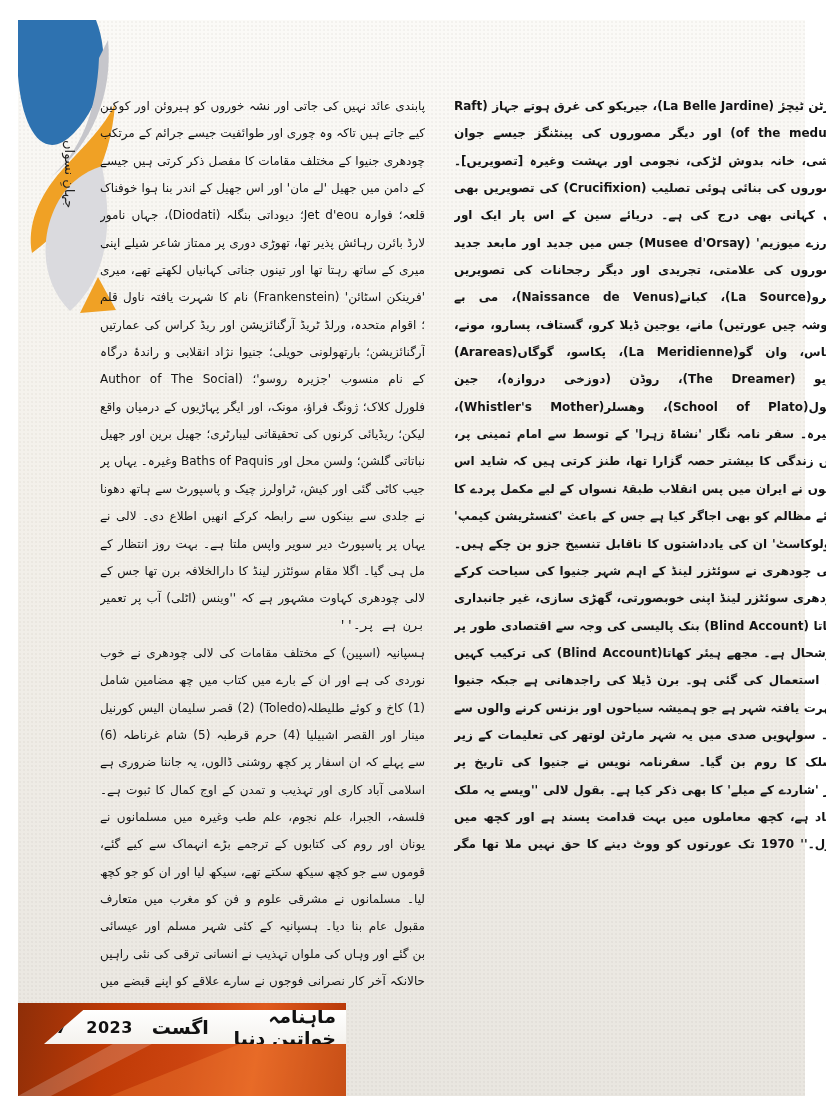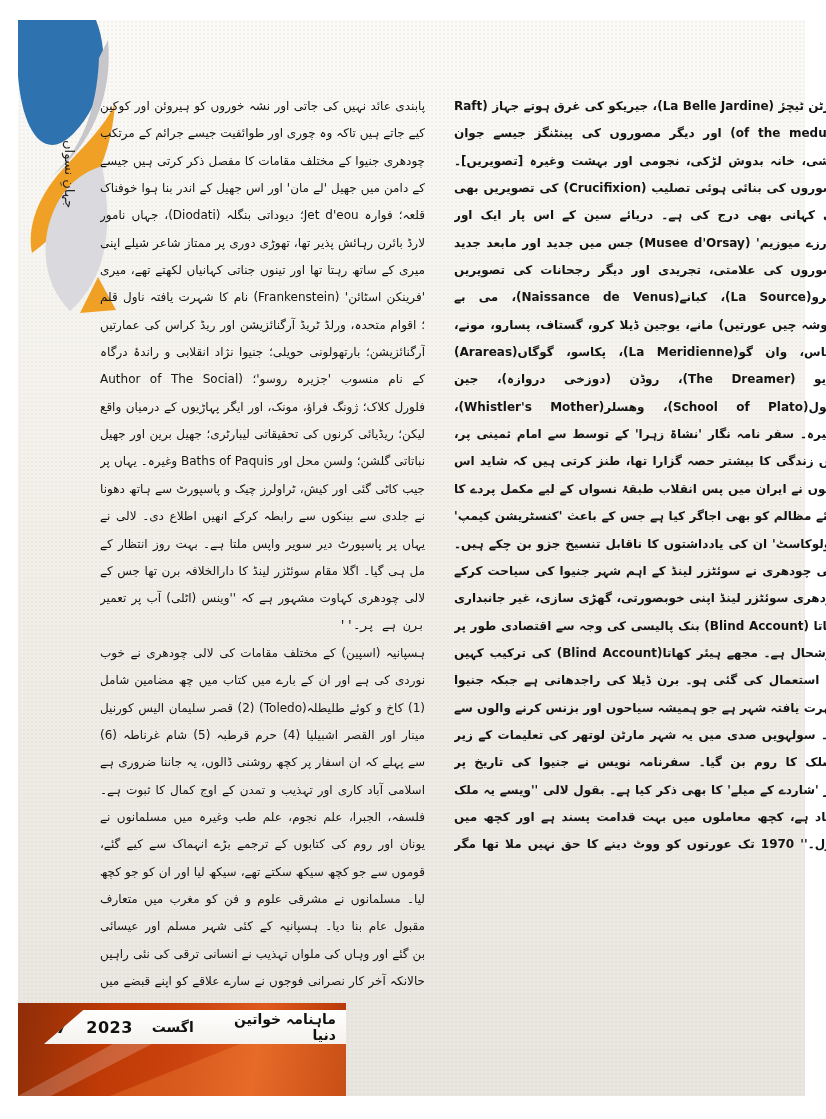--- a/index.html
+++ b/index.html
@@ -50,21 +50,21 @@
     clip-path:polygon(0 100%,30% 42%,42% 42%,10% 100%);
     background:rgba(255,255,255,0.20);
   }
   .fstrip{
     position:absolute;left:26px;right:0;top:7px;height:34px;
     background:linear-gradient(180deg,#ffffff 0%,#f4f2ee 100%);
     clip-path:polygon(13% 0,100% 0,100% 100%,0 100%);
     display:flex;flex-direction:row;align-items:center;
     direction:rtl;gap:19px;padding-right:10px;box-sizing:border-box;
   }
-  .fstrip .ur{font-size:14px;font-weight:bold;color:#111;}
+  .fstrip .ur{font-size:19px;font-weight:bold;color:#111;}
   .fstrip .num{font-size:16px;font-weight:bold;color:#111;letter-spacing:0.5px;}
 </style>
 </head>
 <body>
 
 <div class="page">
 
   <div class="content-bg"></div>
 
   <svg class="swirl" viewBox="0 0 100 295" xmlns="http://www.w3.org/2000/svg" aria-hidden="true">

